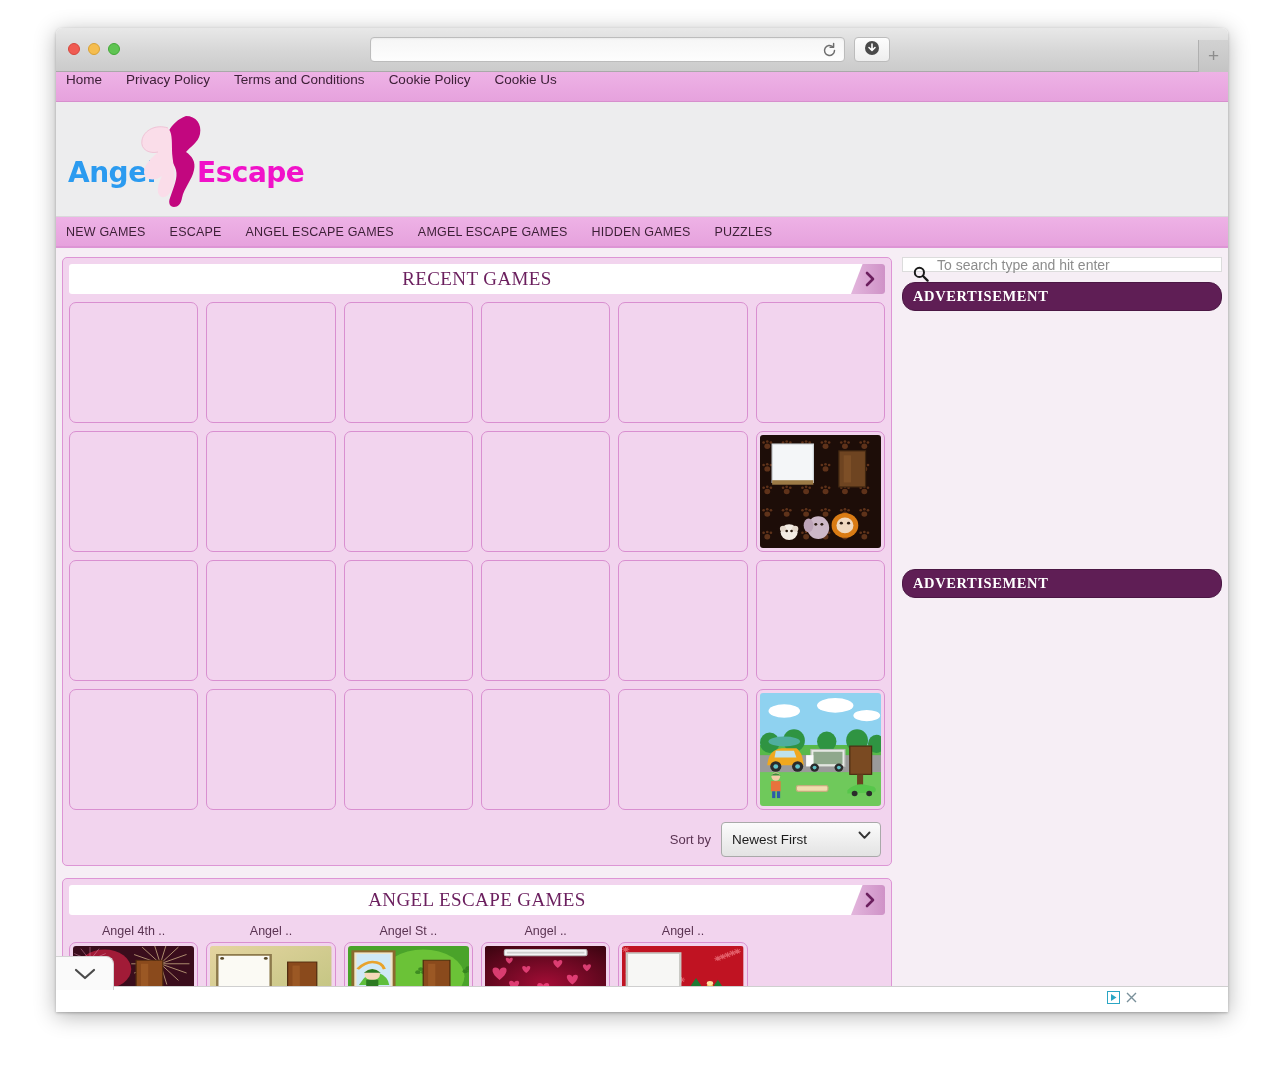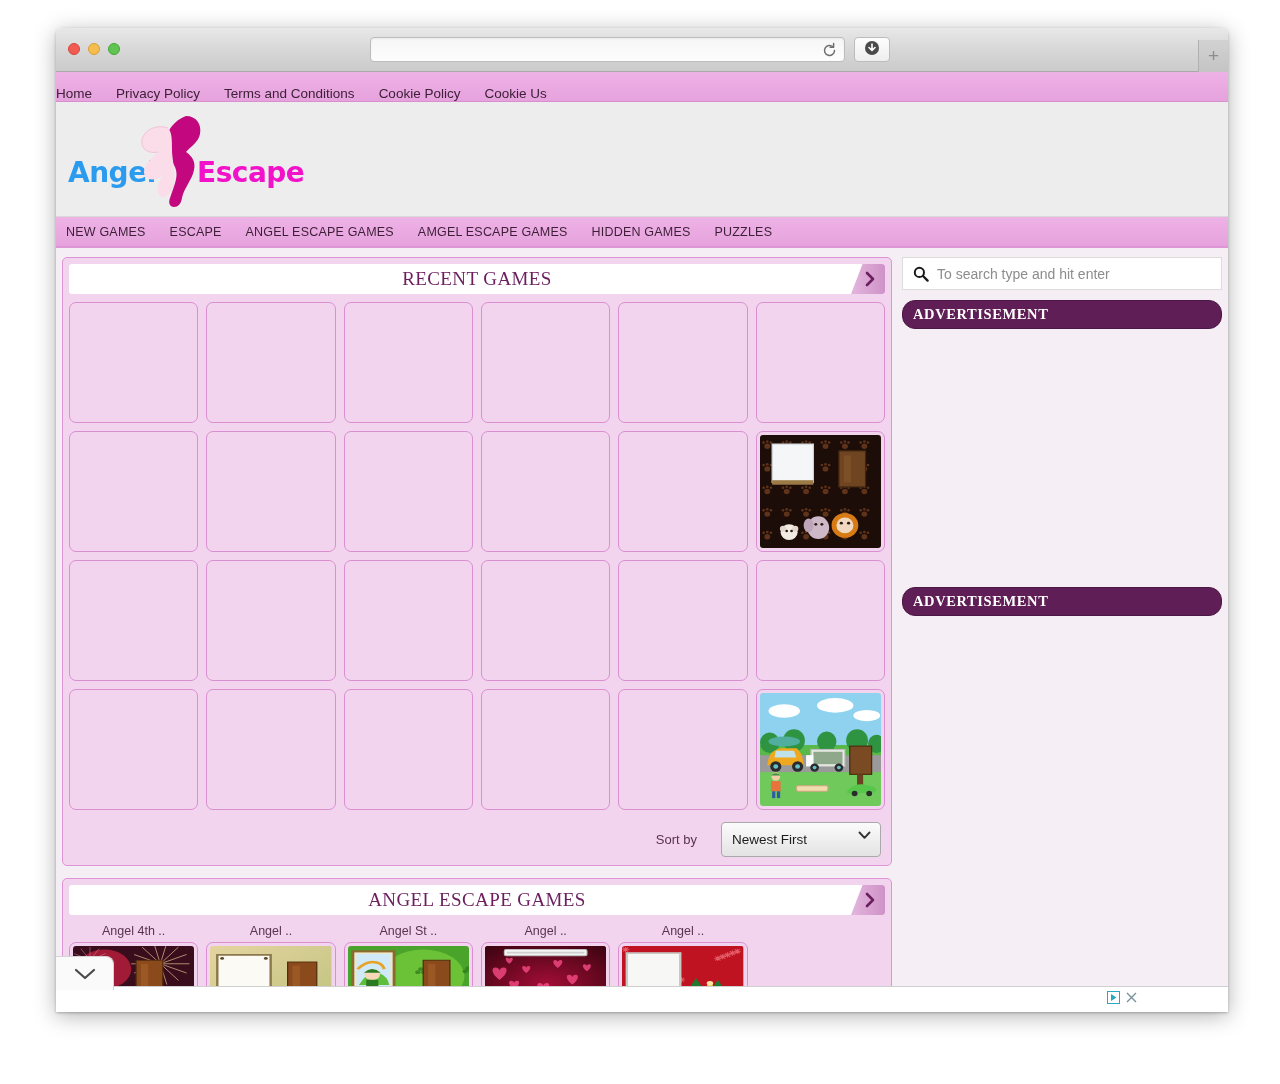--- a/index.html
+++ b/index.html
@@ -76,21 +76,22 @@
     width: 1172px; height: 940px;
     background: #f6eef5;
     overflow: hidden;
   }
 
   
   .topnav {
     height: 30px;
     background: linear-gradient(to bottom, #eeb2e6 0%, #e6a2dd 100%);
     border-bottom: 1px solid #d78fcd;
-    display: flex; align-items: flex-end;
+    display: flex; align-items: flex-start;
+    padding-left: 10px;
     gap: 24px;
   }
   .topnav a {
     color: #3e2038; font-size: 13.5px;
     text-decoration: none; cursor: pointer;
     white-space: nowrap;
   }
 
   
   .headerband {
@@ -218,21 +219,21 @@
     border: 1px solid #d98fd0;
     border-radius: 7px;
     overflow: hidden;
     cursor: pointer;
   }
   .tile.empty { background: #f2d4ee; }
   .tile .shot { position: absolute; inset: 3px; border-radius: 3px; overflow: hidden; }
 
   .sortrow {
     display: flex; align-items: center; justify-content: flex-end;
-    gap: 24px; margin-top: 12px; padding-right: 4px; padding-bottom: 2px;
+    gap: 10px; margin-top: 12px; padding-right: 4px; padding-bottom: 2px;
   }
   .sortlabel { font-size: 13px; color: #5a3352; }
   .sortselect {
     width: 160px; height: 35px;
     background: linear-gradient(to bottom, #fbfbfb, #e3e3e3);
     border: 1px solid #a9a9a9; border-radius: 4px;
     font-family: "Liberation Sans", sans-serif;
     font-size: 13.5px; color: #1c1c1c;
     padding-left: 10px;
     cursor: pointer;
@@ -264,21 +265,21 @@
     border: 1px solid #d98fd0;
     border-radius: 7px;
     background: #f2d4ee;
     overflow: hidden;
   }
   .gthumb .shot { position: absolute; inset: 3px; border-radius: 3px; overflow: hidden; }
 
   
   .searchbox {
     position: relative;
-    height: 33px; background: #ffffff;
+    height: 15px; background: #ffffff;
     border: 1px solid #dcdcdc;
     display: flex; align-items: center;
     padding-left: 34px;
   }
   .searchbox .mag { position: absolute; left: 10px; top: 8px; }
   .searchinput {
     border: none; outline: none; width: 100%;
     font-family: "Liberation Sans", sans-serif;
     font-size: 14px; color: #3a3a3a; background: transparent;
   }

